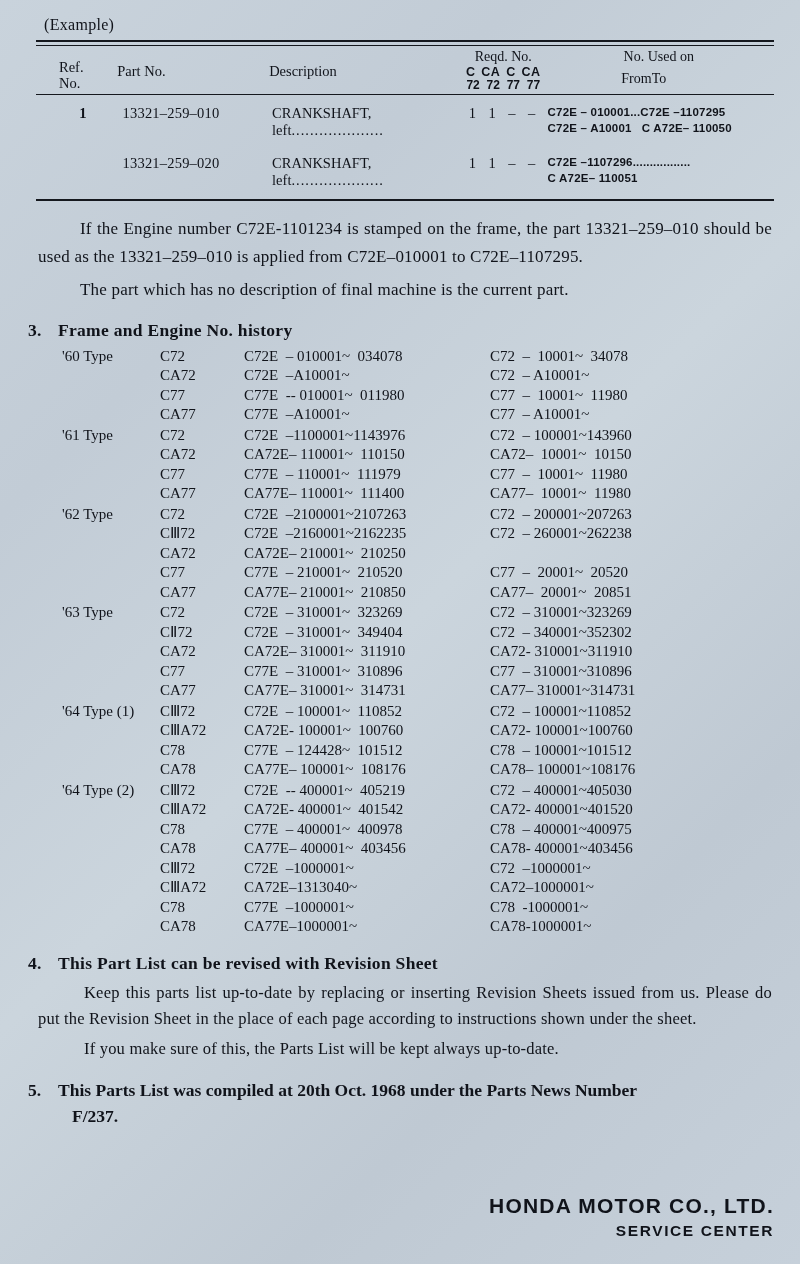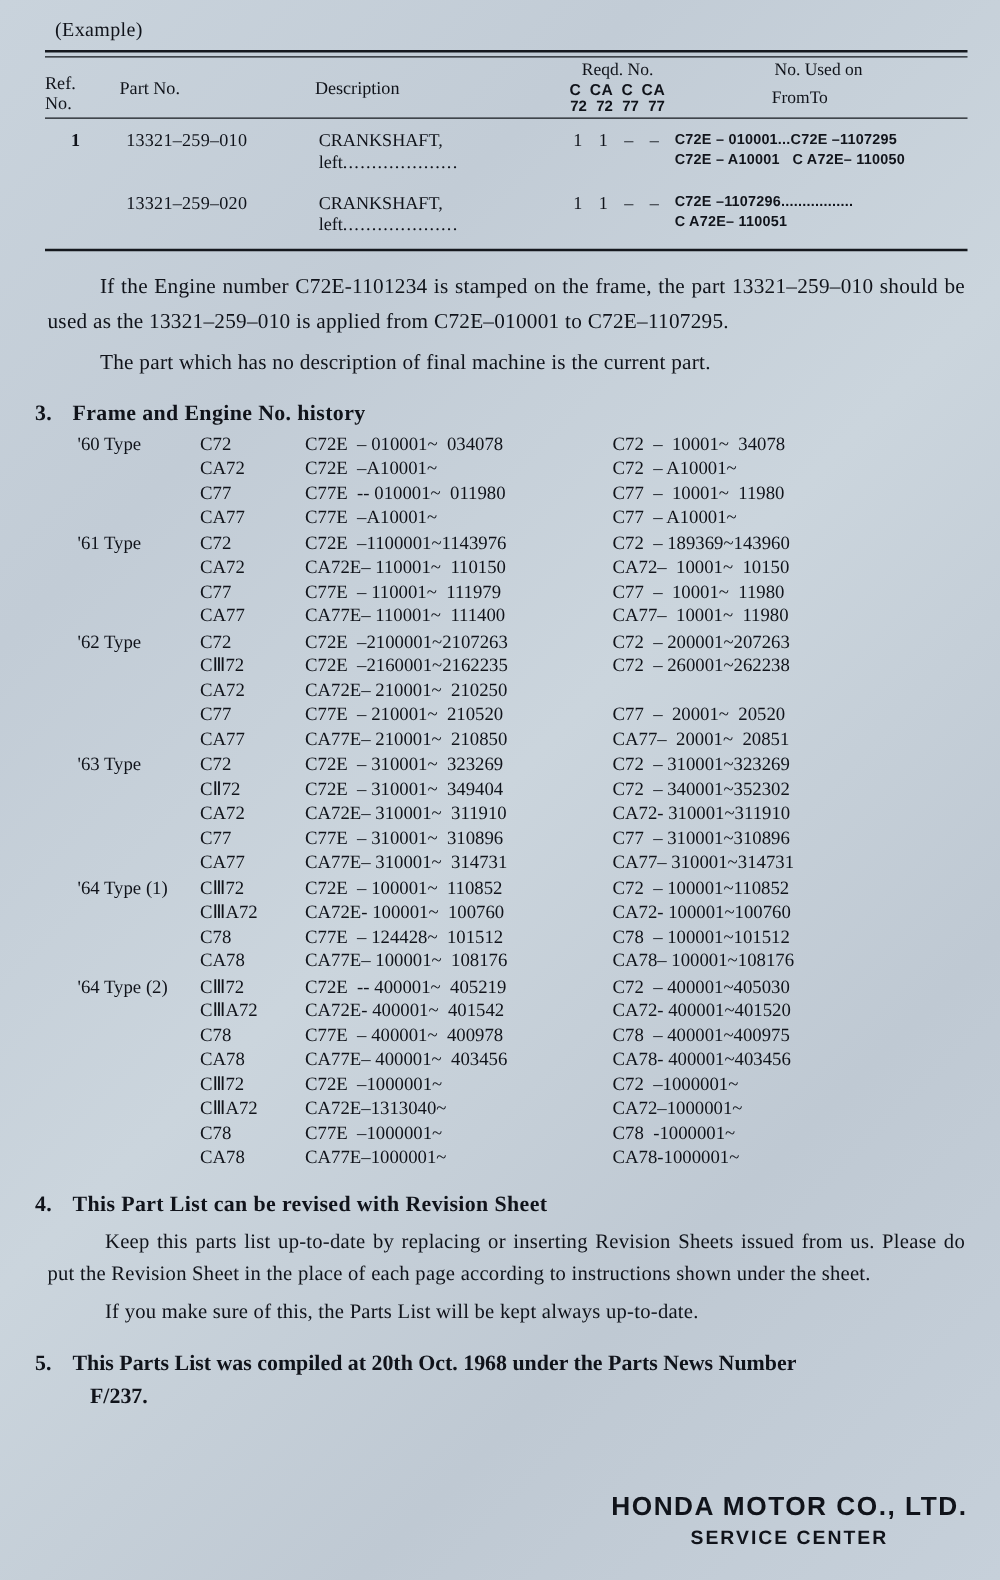--- a/index.html
+++ b/index.html
@@ -37,21 +37,21 @@
     border-top: 2px solid #15181e;
     width: 100%;
   }
   .rule.thin { border-top-width: 1px; }
   .ex-head {
     display: flex;
     font-size: 14.5px;
     line-height: 1.12;
     padding: 3px 0 2px 0;
   }
-  .c-ref { width: 44px; }
+  .c-ref { width: 44px; margin-left: 23px; }
   .c-part { width: 142px; }
   .c-desc { width: 212px; }
   .c-reqd { width: 88px; }
   .c-used { width: 252px; }
   .ex-head .c-ref { padding-top: 10px; }
   .ex-head .c-part { padding-top: 14px; padding-left: 18px; }
   .ex-head .c-desc { padding-top: 14px; padding-left: 22px; }
   .reqd-block { text-align: center; }
   .reqd-title { font-size: 14px; }
   .reqd-sub {
@@ -149,21 +149,21 @@
     margin: 14px 0 0 0;
     line-height: 1.5;
   }
   .compiled .num { display: inline-block; width: 30px; }
   .compiled .sub { display: block; padding-left: 44px; }
   
   .footer {
     position: absolute;
     right: 26px;
     bottom: 24px;
-    text-align: center;
+    text-align: right;
     font-family: "Liberation Sans", sans-serif;
     font-weight: bold;
   }
   .footer .co {
     font-size: 21px;
     letter-spacing: 1.2px;
   }
   .footer .sc {
     font-size: 15.5px;
     letter-spacing: 1.6px;
@@ -291,21 +291,21 @@
         <div class="h-engine nowrap">C77E  –A10001~</div>
         <div class="h-frame nowrap">C77  – A10001~</div>
       </div>
     </div>
 
     <div class="hist-group">
       <div class="hist-row">
         <div class="h-year">'61 Type</div>
         <div class="h-model">C72</div>
         <div class="h-engine nowrap">C72E  –1100001~1143976</div>
-        <div class="h-frame nowrap">C72  – 189369~143960</div>
+        <div class="h-frame nowrap">C72  – 100001~143960</div>
       </div>
       <div class="hist-row">
         <div class="h-year"></div>
         <div class="h-model">CA72</div>
         <div class="h-engine nowrap">CA72E– 110001~  110150</div>
         <div class="h-frame nowrap">CA72–  10001~  10150</div>
       </div>
       <div class="hist-row">
         <div class="h-year"></div>
         <div class="h-model">C77</div>

